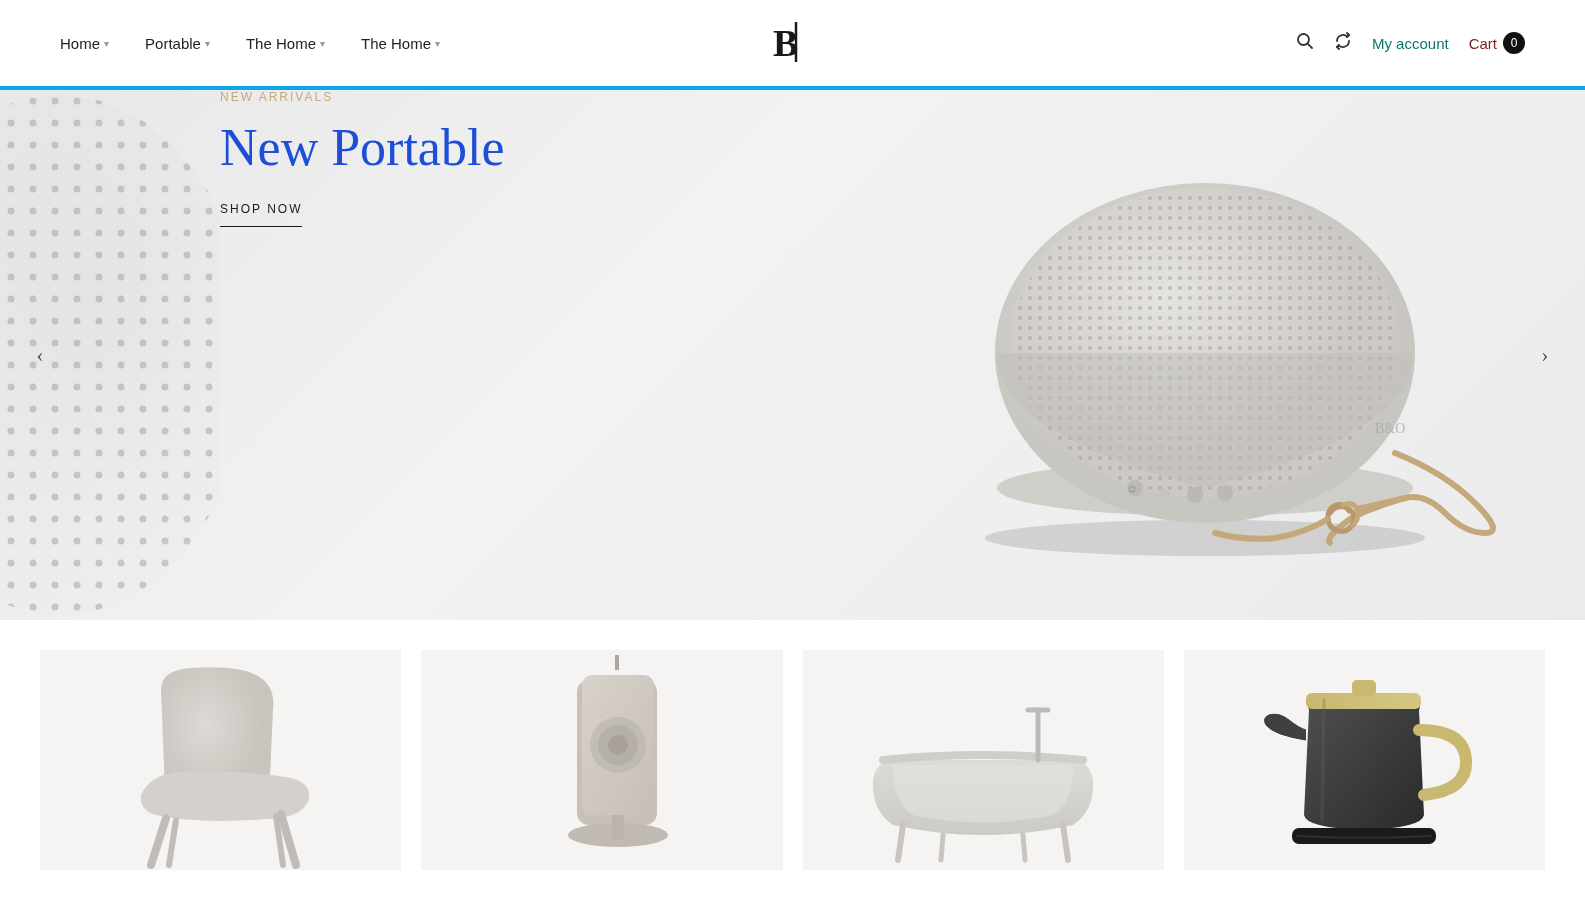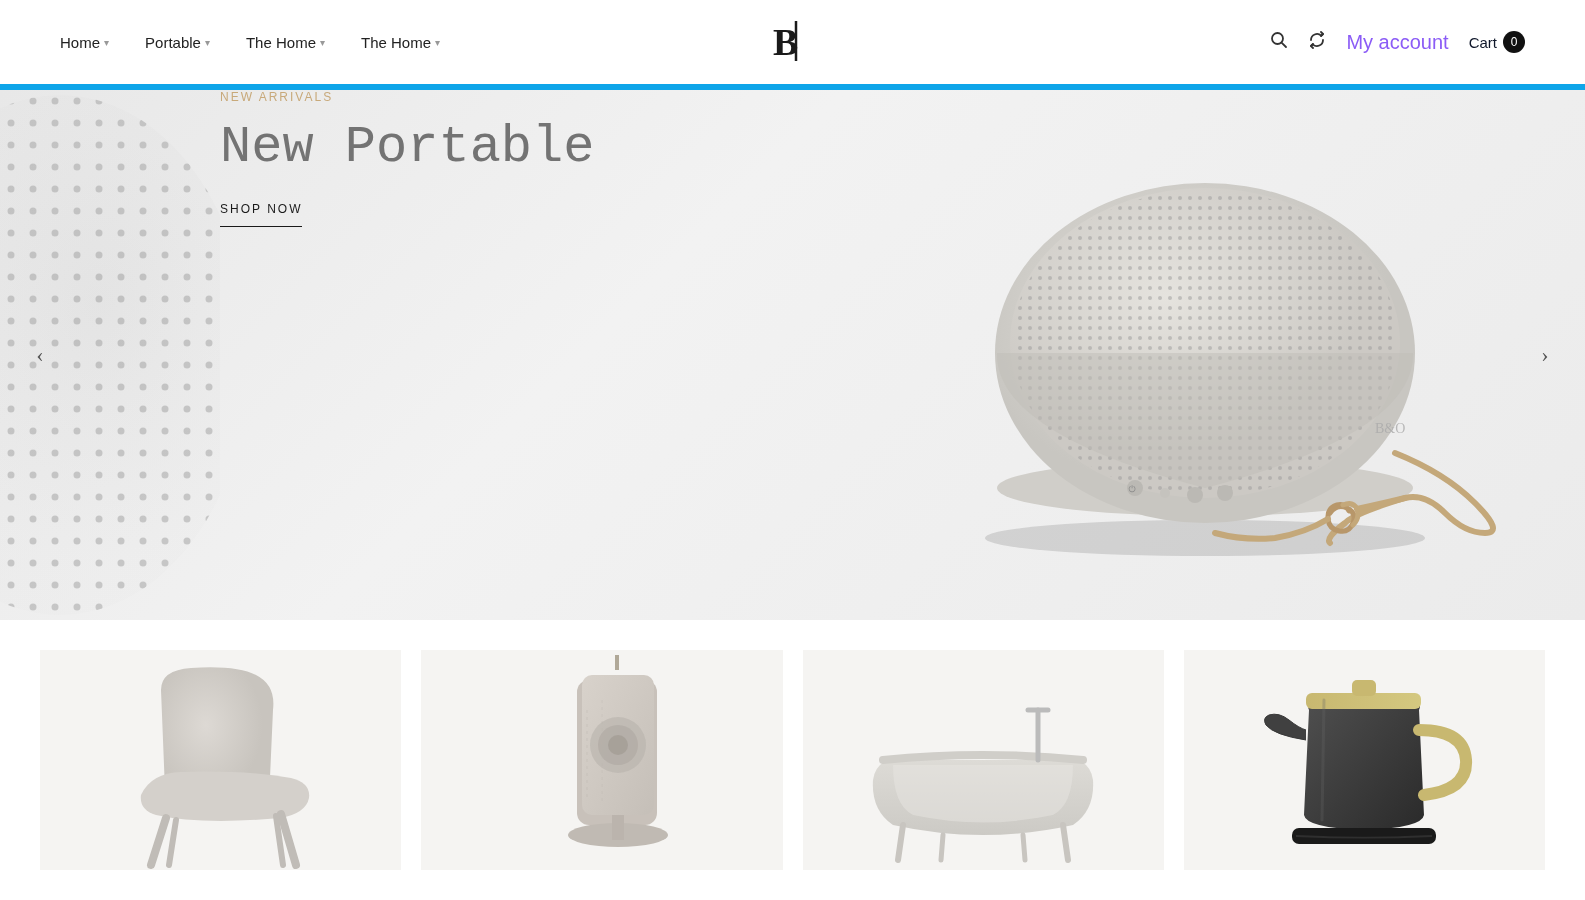--- a/index.html
+++ b/index.html
@@ -6,21 +6,21 @@
     body { font-family: 'Georgia', serif; background: #fff; width: 1585px; overflow-x: hidden; }
 
     
     header {
       display: flex;
       align-items: center;
       justify-content: space-between;
       padding: 0 60px;
       height: 90px;
       background: #fff;
-      border-bottom: 6px solid #0ea5e9;
+      border-bottom: 4px solid #0ea5e9;
       position: relative;
     }
     .header-left {
       display: flex;
       align-items: center;
       gap: 36px;
     }
     .nav-item {
       font-family: 'Arial', sans-serif;
       font-size: 15px;
@@ -49,35 +49,35 @@
       align-items: center;
       gap: 20px;
     }
     .header-icon {
       cursor: pointer;
       color: #333;
       font-size: 18px;
     }
     .my-account-link {
       font-family: 'Arial', sans-serif;
-      font-size: 20px;
-      color: #8b5cf6;
+      font-size: 15px;
+      color: #0f766e;
       cursor: pointer;
       text-decoration: none;
     }
     .cart-area {
       display: flex;
       align-items: center;
       gap: 6px;
       cursor: pointer;
     }
     .cart-label {
       font-family: 'Arial', sans-serif;
       font-size: 15px;
-      color: #0f172a;
+      color: #7f1d1d;
     }
     .cart-badge {
       background: #111;
       color: #fff;
       border-radius: 50%;
       width: 22px;
       height: 22px;
       display: flex;
       align-items: center;
       justify-content: center;
@@ -125,24 +125,24 @@
     }
     .hero-tag {
       font-family: 'Arial', sans-serif;
       font-size: 12px;
       letter-spacing: 2px;
       text-transform: uppercase;
       color: #c8a97a;
       font-weight: 500;
     }
     .hero-title {
-      font-family: Liberation Mono, monospace;
+      font-family: Liberation Serif, serif;
       font-size: 52px;
       font-weight: 400;
-      color: #737373;
+      color: #1d4ed8;
       line-height: 1.15;
       max-width: 460px;
     }
     .hero-shop-btn {
       display: inline-block;
       margin-top: 10px;
       font-family: 'Arial', sans-serif;
       font-size: 12px;
       letter-spacing: 2px;
       text-transform: uppercase;

